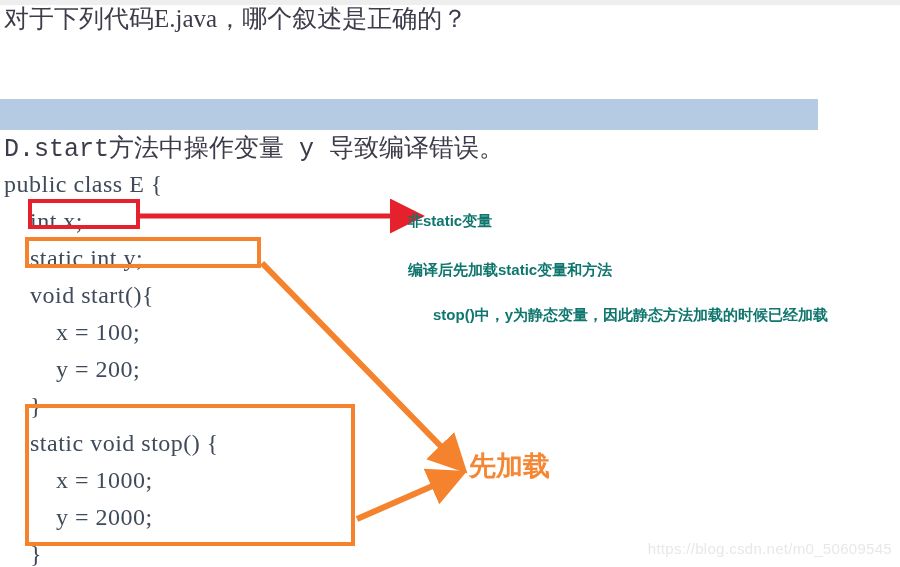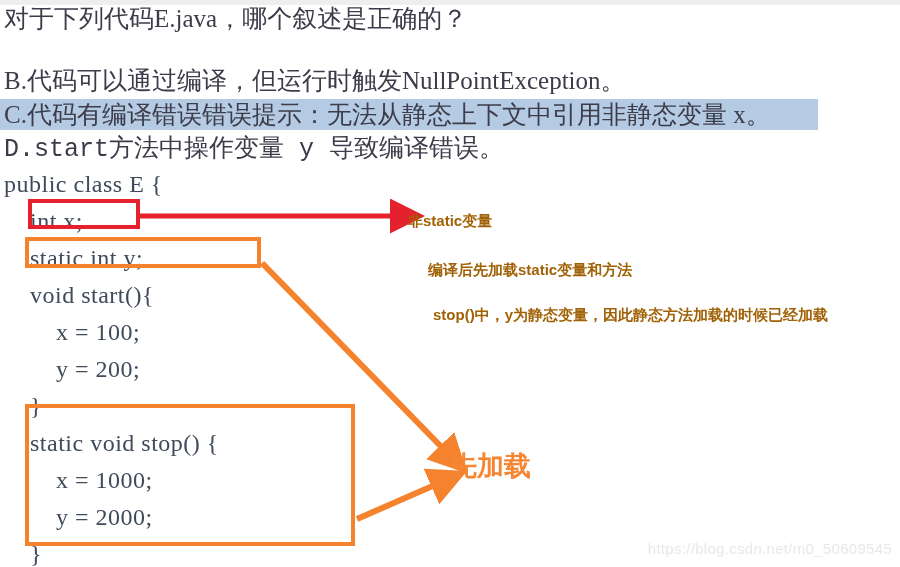--- a/index.html
+++ b/index.html
@@ -89,34 +89,34 @@
   #arrows {
     position: absolute;
     left: 0; top: 0;
     width: 900px; height: 567px;
     pointer-events: none;
   }
 
   
   .note {
     position: absolute;
-    color: #a16207;
+    color: #0f766e;
     font-family: "Liberation Sans", "DejaVu Sans", sans-serif;
     font-weight: bold;
     font-size: 15px;
     line-height: 20px;
     white-space: nowrap;
   }
   #note-nonstatic   { left: 408px; top: 211px; }
-  #note-loadstatic  { left: 428px; top: 260px; }
+  #note-loadstatic  { left: 408px; top: 260px; }
   #note-explain     { left: 408px; top: 305px; white-space: normal; width: 480px; margin-left: 25px; }
 
   #note-firstload {
     position: absolute;
-    left: 450px; top: 450px;
+    left: 469px; top: 450px;
     color: #f58634;
     font-family: "Liberation Sans", "DejaVu Sans", sans-serif;
     font-weight: bold;
     font-size: 27px;
     line-height: 32px;
     white-space: nowrap;
   }
 
   
   #watermark {
@@ -133,22 +133,20 @@
 </head>
 <body>
 
 <div id="page">
 
   <div id="top-strip"></div>
 
   <div id="option-c-highlight"></div>
 
   <div class="qline q0">对于下列代码E.java，哪个叙述是正确的？</div>
-  <div class="qline q2">B.代码可以通过编译，但运行时触发NullPointException。</div>
-  <div class="qline q3">C.代码有编译错误错误提示：无法从静态上下文中引用非静态变量 x。</div>
   <div class="qline q4">D.start方法中操作变量 y 导致编译错误。</div>
 
   <pre id="code">public class E {
     int x;
     static int y;
     void start(){
         x = 100;
         y = 200;
     }
     static void stop() {

